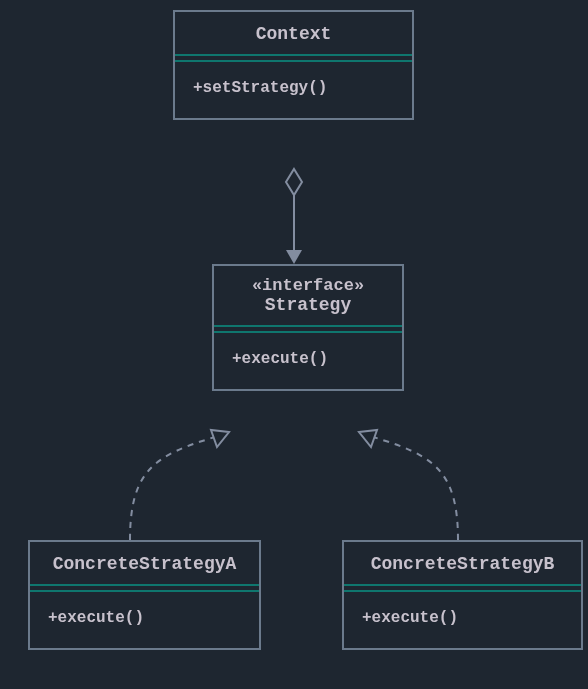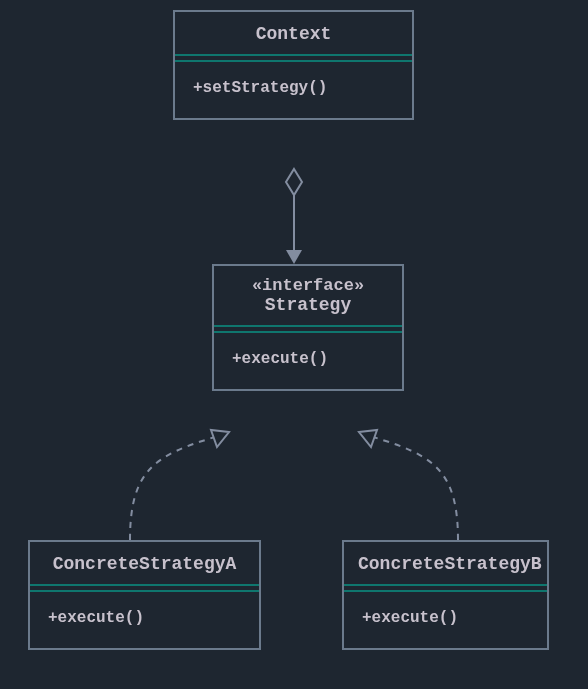--- a/index.html
+++ b/index.html
@@ -77,21 +77,21 @@
 </div>
 
 <div class="uml-class" style="left:12px; top:540px; width:233px;margin-left:16px;">
   <div class="uml-section uml-title">ConcreteStrategyA</div>
   <div class="uml-section uml-attrs"></div>
   <div class="uml-section uml-methods">
     <div>+execute()</div>
   </div>
 </div>
 
-<div class="uml-class" style="left:342px; top:540px; width:207px;">
+<div class="uml-class" style="left:342px; top:540px; width:241px;">
   <div class="uml-section uml-title">ConcreteStrategyB</div>
   <div class="uml-section uml-attrs"></div>
   <div class="uml-section uml-methods">
     <div>+execute()</div>
   </div>
 </div>
 
 <svg class="connector" style="left:0; top:0; width:588px; height:689px;">
 
   <polygon points="294,169 302,182 294,195 286,182" fill="#1e2630" stroke="#838da0" stroke-width="2"></polygon>

